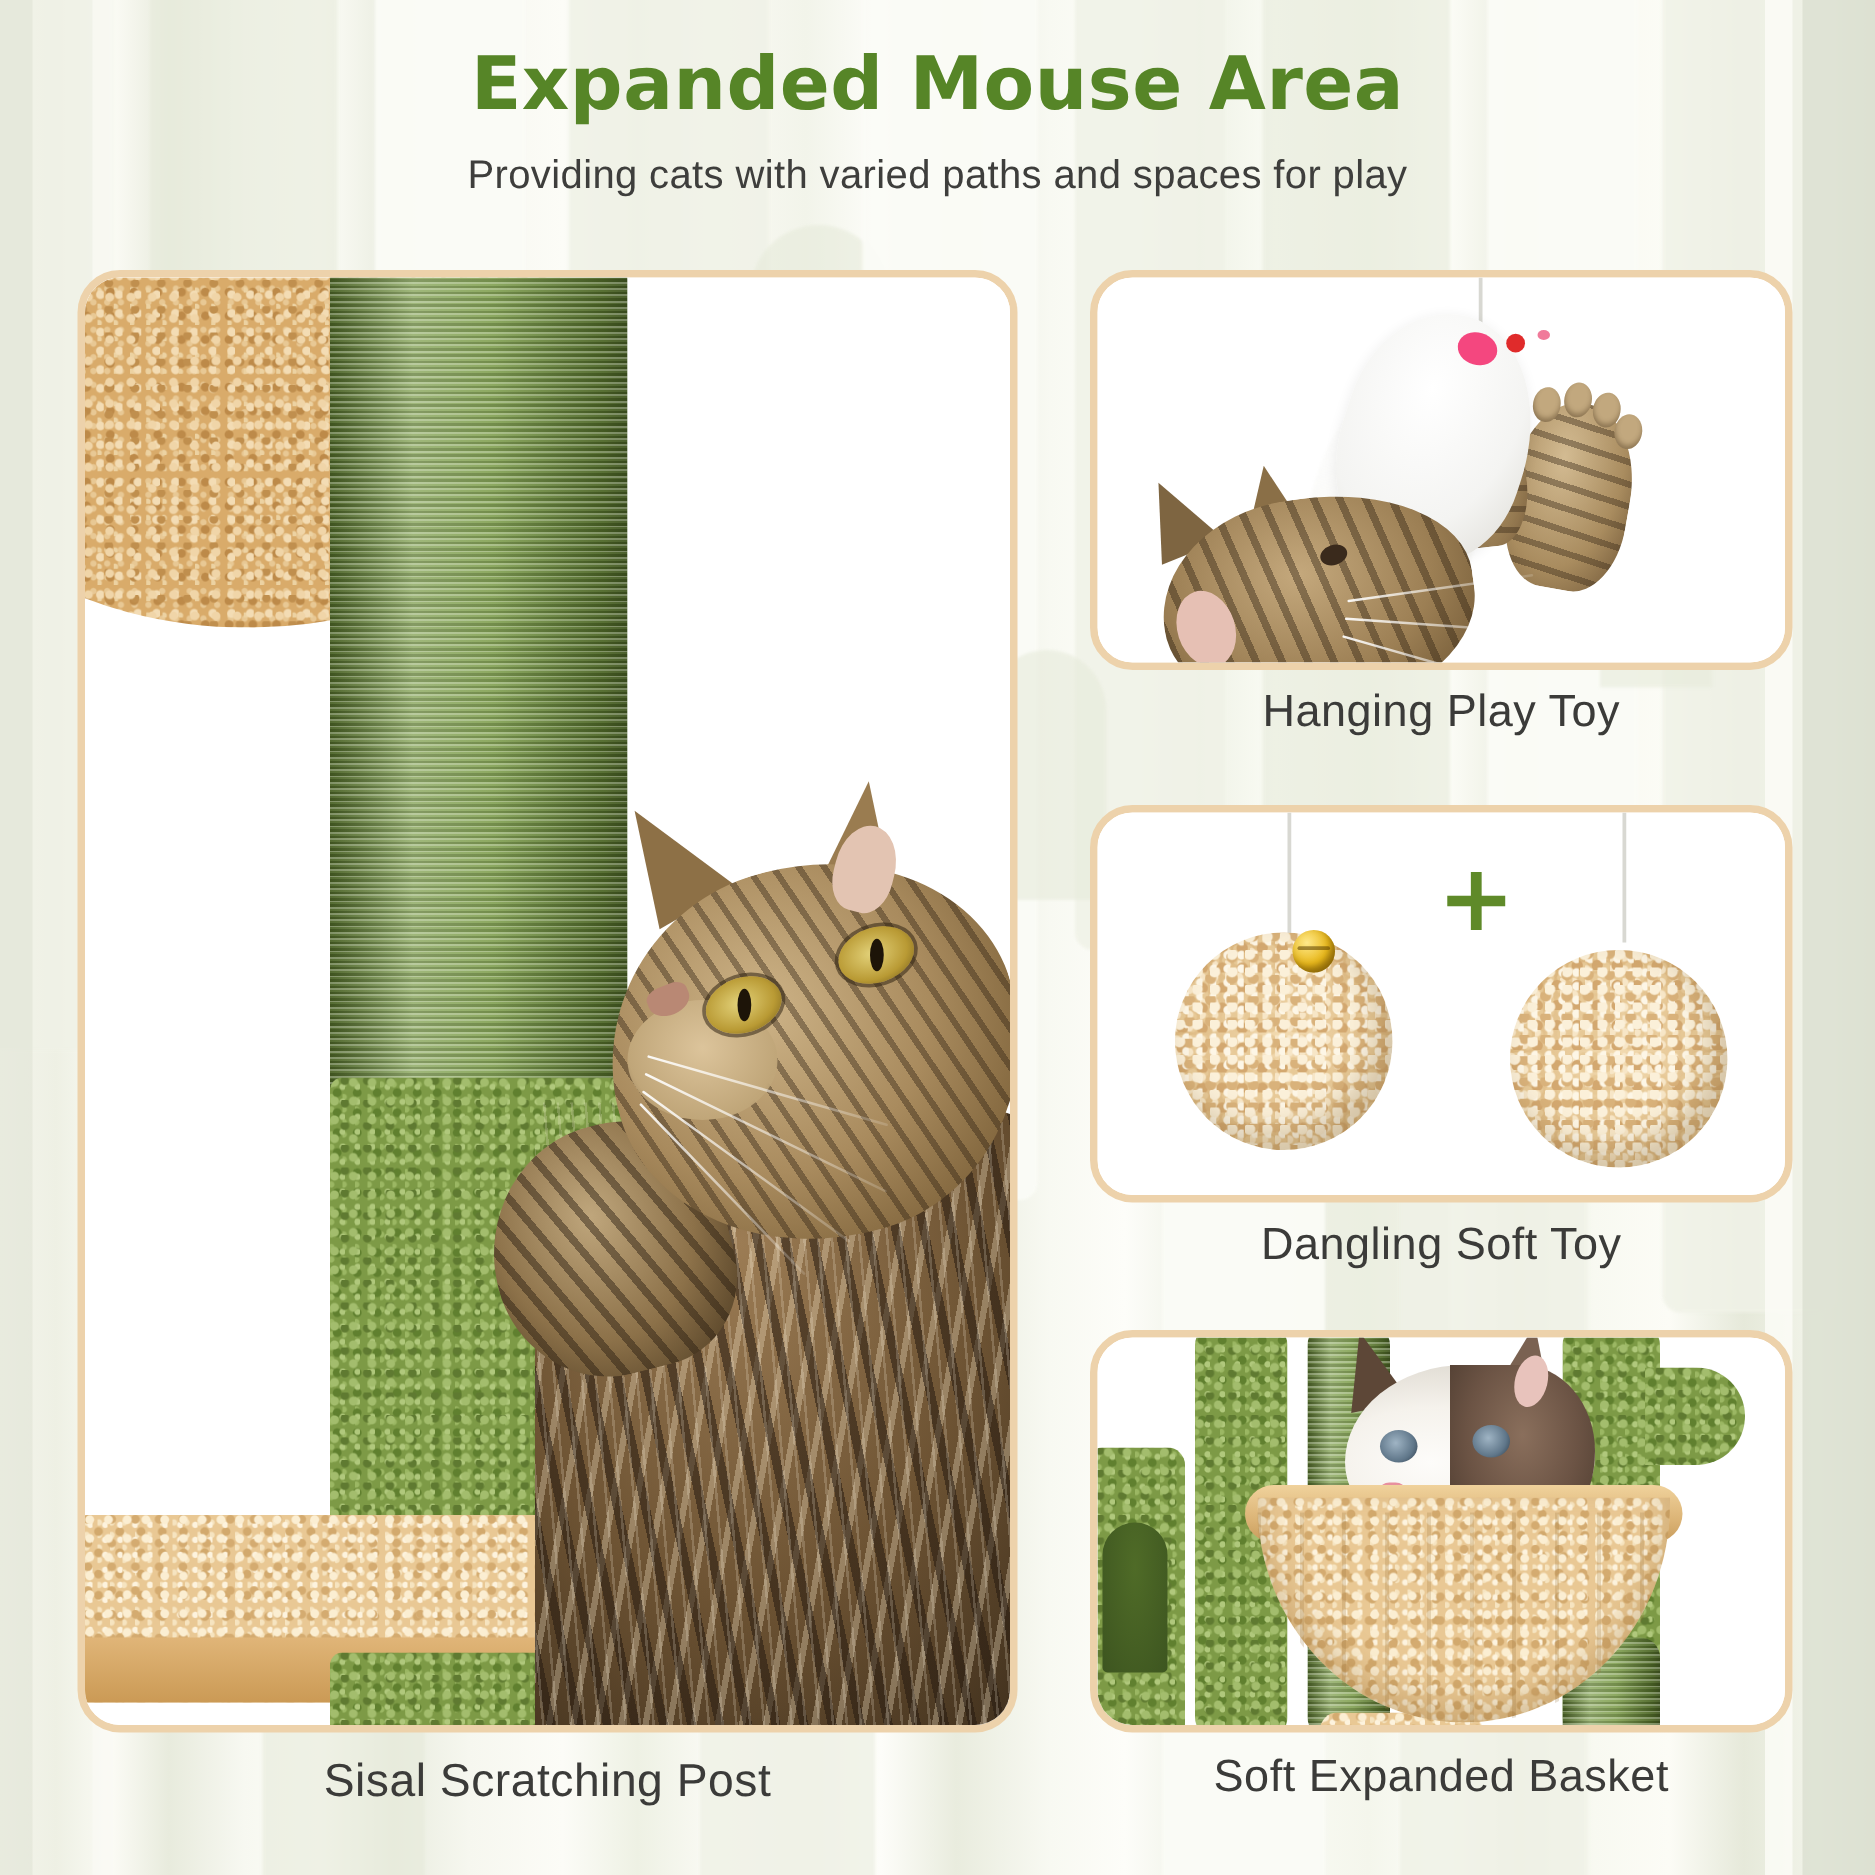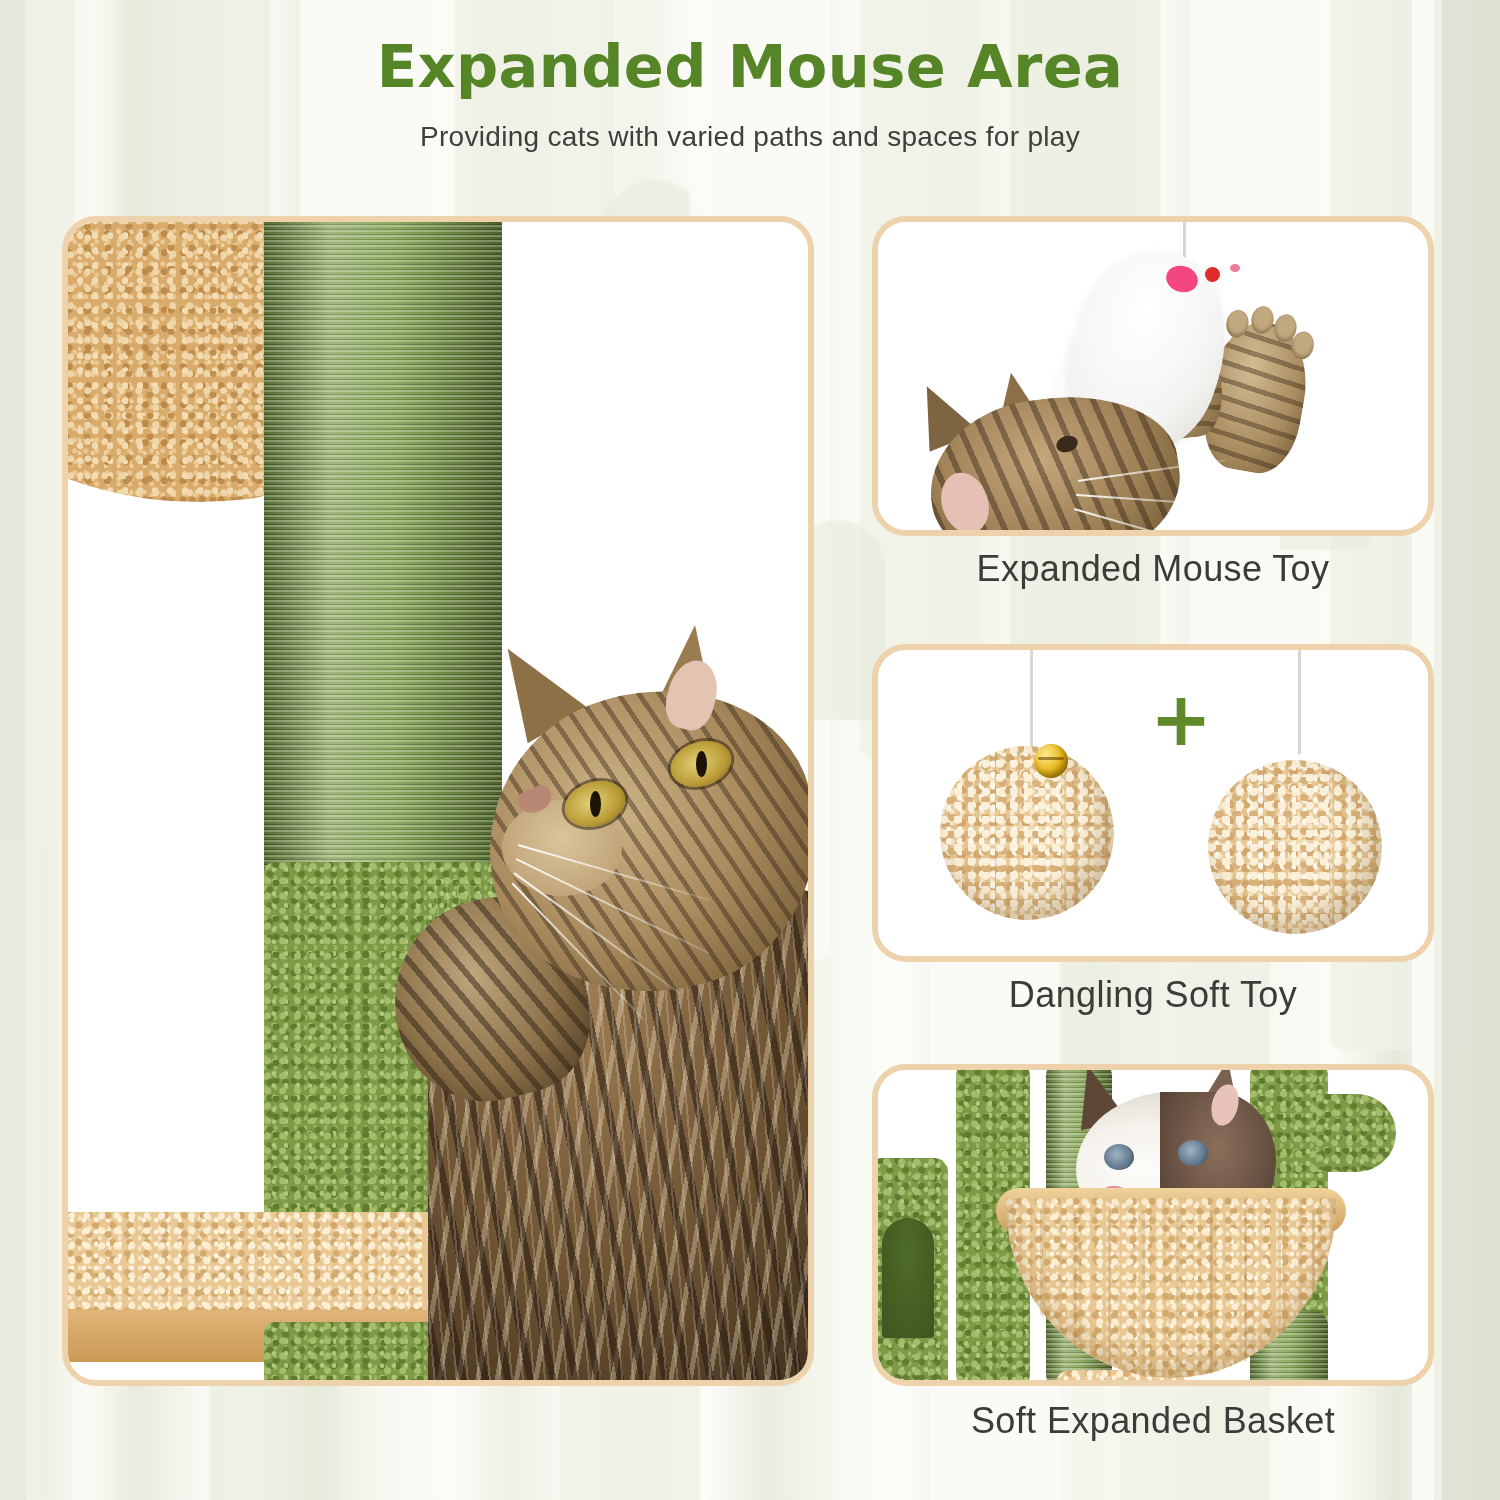--- a/index.html
+++ b/index.html
@@ -29,21 +29,21 @@
   .vstripe{position:absolute;top:0;bottom:0;}
 
   
   .header{position:absolute;left:0;right:0;top:36px;text-align:center;z-index:5;}
   .title{
     font-size:59px;font-weight:bold;color:#568527;letter-spacing:.4px;
     line-height:1.05;margin:0;
     font-family:"DejaVu Sans","Liberation Sans",sans-serif;
   }
   .subtitle{
-    font-size:28px;color:#3e3e3c;margin:24px 0 0 0;line-height:1.1;
+    font-size:32px;color:#3e3e3c;margin:24px 0 0 0;line-height:1.1;
     font-family:"Liberation Sans",sans-serif;font-weight:400;
     letter-spacing:.3px;
   }
 
   
   .panel{
     position:absolute;background:#ffffff;
     border:6px solid #edd2ab;border-radius:34px;
     overflow:hidden;box-sizing:border-box;
   }
@@ -436,20 +436,21 @@
         <div class="cat-pupil b"></div>
         <div class="cat-nose"></div>
         <div class="whisker" style="left:150px;top:262px;width:200px;transform:rotate(16deg);"></div>
         <div class="whisker" style="left:148px;top:276px;width:215px;transform:rotate(26deg);"></div>
         <div class="whisker" style="left:146px;top:290px;width:205px;transform:rotate(36deg);"></div>
         <div class="whisker" style="left:144px;top:300px;width:190px;transform:rotate(46deg);"></div>
       </div>
 
     </div>
   </div>
+  <div class="caption" id="cap-left">Sisal Scratching Post</div>
 
   <div class="panel" id="panel-mouse">
     <div class="scene">
       <div class="string" style="left:305px;top:-6px;height:52px;"></div>
 
       <div class="paw-up" style="left:330px;top:100px;transform:rotate(10deg);">
         <div class="toe" style="left:6px;top:-8px;"></div>
         <div class="toe" style="left:30px;top:-16px;"></div>
         <div class="toe" style="left:54px;top:-12px;"></div>
         <div class="toe" style="left:74px;top:2px;"></div>
@@ -472,21 +473,21 @@
       <div class="tabby-head-sm"></div>
       <div style="position:absolute;left:64px;top:250px;width:46px;height:62px;border-radius:50%;
                   background:#e6c0b4;transform:rotate(-18deg);"></div>
       <div style="position:absolute;left:178px;top:214px;width:22px;height:16px;border-radius:50%;
                   background:#3a2a1c;transform:rotate(-18deg);"></div>
       <div class="whisker" style="left:200px;top:258px;width:150px;transform:rotate(-8deg);"></div>
       <div class="whisker" style="left:198px;top:272px;width:160px;transform:rotate(4deg);"></div>
       <div class="whisker" style="left:196px;top:286px;width:150px;transform:rotate(16deg);"></div>
     </div>
   </div>
-  <div class="caption" id="cap-mouse">Expanded Mouse Toy</div>
+  <div class="caption" id="cap-mouse">Hanging Play Toy</div>
 
   <div class="panel" id="panel-ball">
     <div class="scene">
       <div class="string" style="left:152px;top:-6px;height:110px;"></div>
       <div class="string" style="left:420px;top:-6px;height:110px;"></div>
 
       <div class="pom" style="left:62px;top:96px;"></div>
       <div class="bell" style="left:156px;top:94px;"></div>
 
       <div class="pom" style="left:330px;top:110px;"></div>

